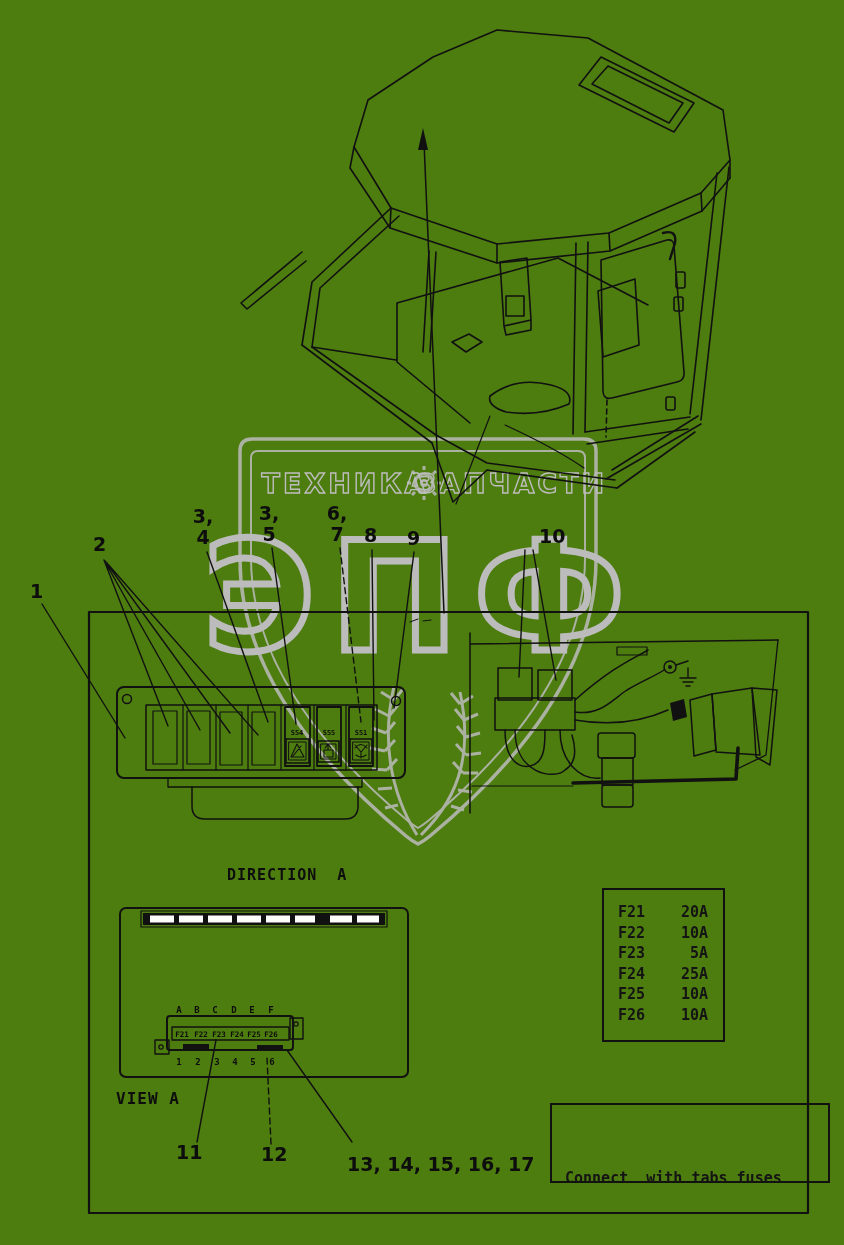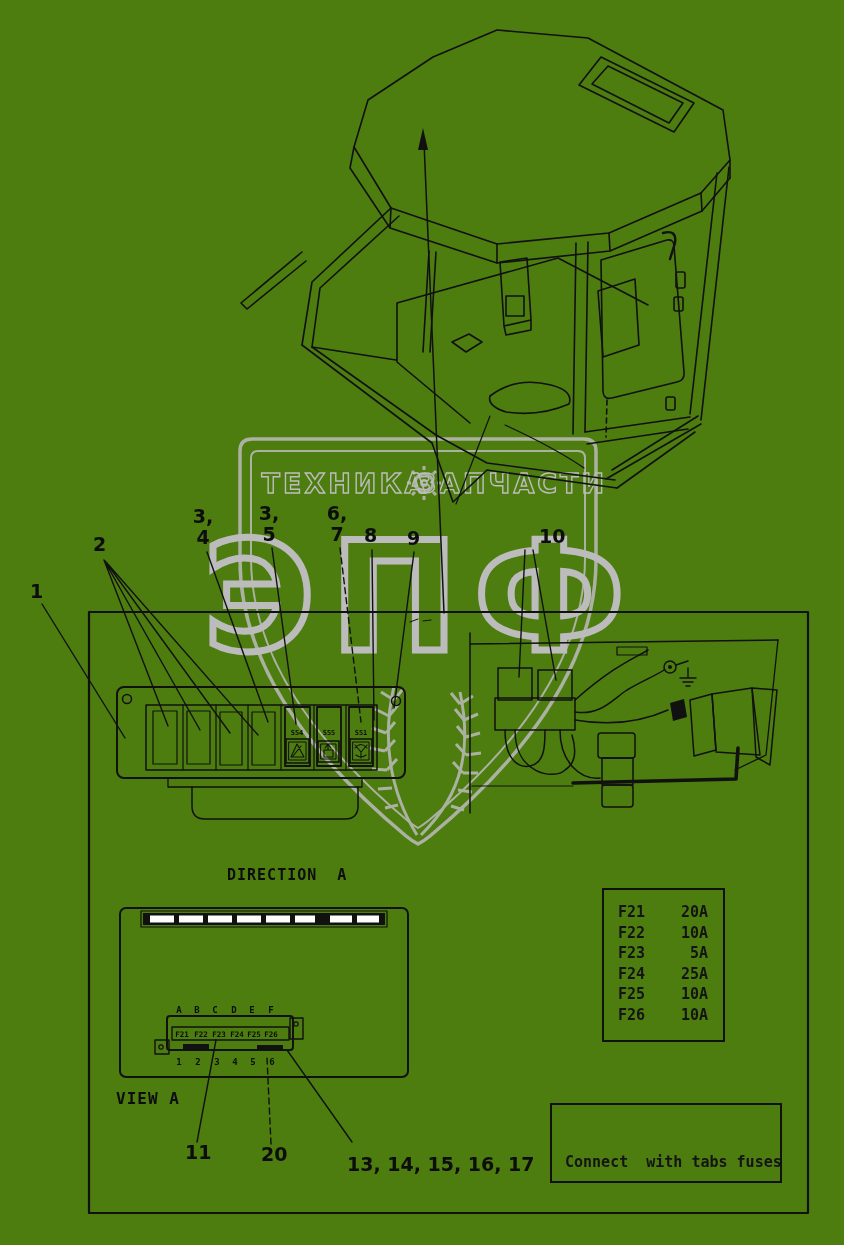--- a/index.html
+++ b/index.html
@@ -17,23 +17,23 @@
   .callout.twoline{text-align:center;line-height:21px;}
   .fuse-table{
     position:absolute;left:602px;top:888px;width:123px;height:154px;
     border:2px solid #111;box-sizing:border-box;background:transparent;
     padding:12px 15px 0 14px;
     font-family:"DejaVu Sans Mono","Liberation Mono",monospace;
     font-weight:bold;font-size:15px;
   }
   .fuse-table .row{display:flex;justify-content:space-between;line-height:20.5px;}
   .note-box{
-    position:absolute;left:550px;top:1103px;width:232px;height:80px;
+    position:absolute;left:550px;top:1103px;width:280px;height:80px;
     border:2px solid #111;box-sizing:border-box;
-    padding:7px 0 0 13px;
+    padding:23px 0 0 13px;
     font-family:"DejaVu Sans Mono","Liberation Mono",monospace;
     font-weight:bold;font-size:15px;line-height:20px;white-space:pre;
   }
   .cad-text{
     position:absolute;font-family:"DejaVu Sans Mono","Liberation Mono",monospace;
     font-weight:bold;color:#0d0d0d;white-space:pre;
   }
   .direction-label{left:227px;top:866px;font-size:15px;letter-spacing:1px;}
   .view-label{left:116px;top:1089px;font-size:16px;letter-spacing:1px;}
 </style>
@@ -299,22 +299,22 @@
     <span>3,</span><br>
     <span>5</span>
   </div>
   <div class="callout twoline" style="left:324px;top:503px;width:26px;">
     <span>6,</span><br>
     <span>7</span>
   </div>
   <div class="callout" style="left:364px;top:526px;">8</div>
   <div class="callout" style="left:407px;top:529px;">9</div>
   <div class="callout" style="left:539px;top:527px;">10</div>
-  <div class="callout" style="left:185px;top:1143px;">11</div>
-  <div class="callout" style="left:261px;top:1145px;">20</div>
+  <div class="callout" style="left:176px;top:1143px;">11</div>
+  <div class="callout" style="left:261px;top:1145px;">12</div>
   <div class="callout" style="left:347px;top:1155px;">13, 14, 15, 16, 17</div>
 
   <div class="fuse-table">
     <div class="row">
       <span>F21</span>
       <span>20A</span>
     </div>
     <div class="row">
       <span>F22</span>
       <span>10A</span>

